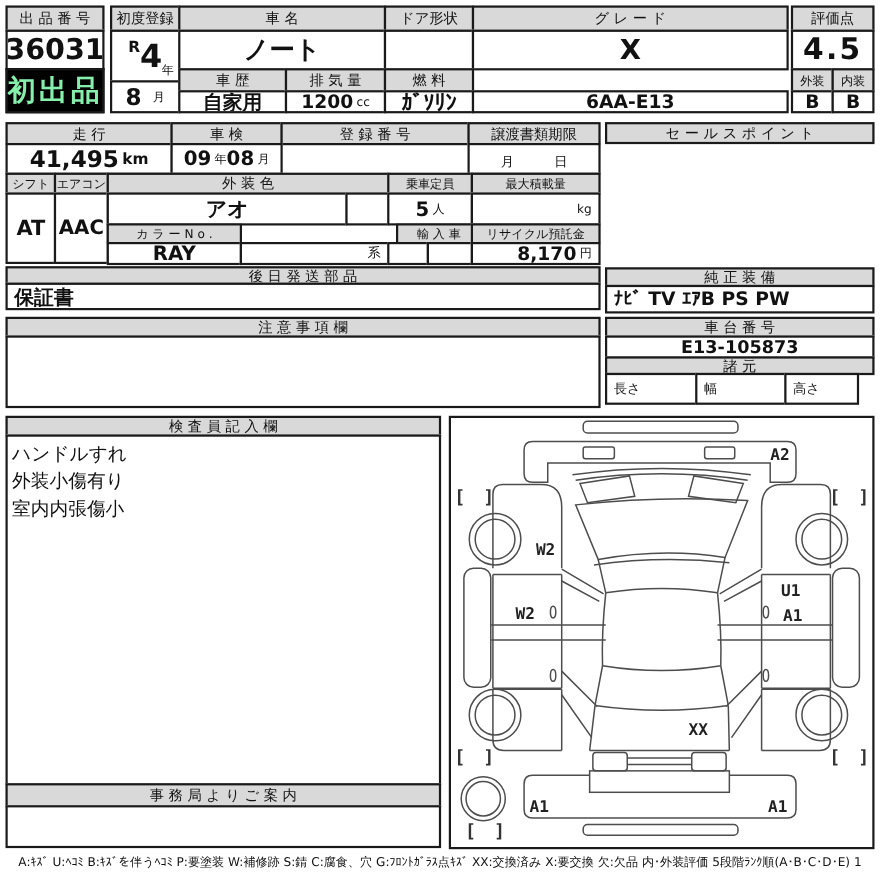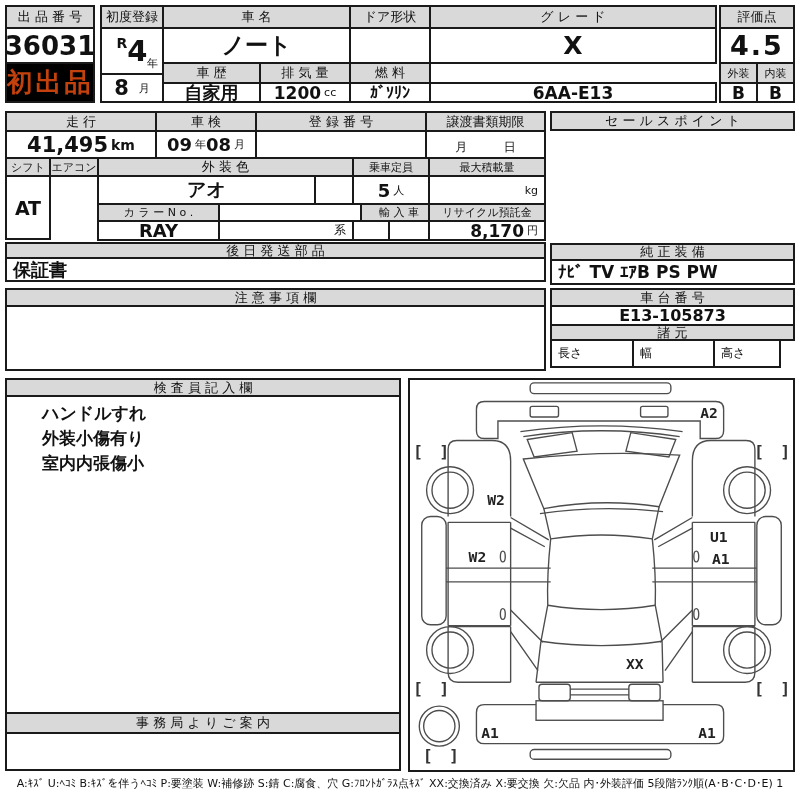--- a/index.html
+++ b/index.html
@@ -3,27 +3,27 @@
 <meta charset="utf-8">
 <style>
   html,body{margin:0;padding:0;}
   body{width:800px;height:800px;background:#f2f2f2;font-family:"DejaVu Sans",sans-serif;color:#111;}
   #sheet{position:relative;width:800px;height:800px;background:#fff;overflow:hidden;}
   .c{position:absolute;box-sizing:border-box;border:2px solid #1a1a1a;background:#fff;
      display:flex;align-items:center;justify-content:center;overflow:hidden;white-space:nowrap;}
   .h{background:#d9d9d9;font-size:13px;font-weight:400;}
   .hs{font-size:11px;}
   .v{font-weight:700;}
-  .badge{background:#000;color:#c2410c;font-size:26px;font-weight:700;letter-spacing:3px;}
+  .badge{background:#000;color:#86efac;font-size:26px;font-weight:700;letter-spacing:3px;}
   .left{justify-content:flex-start;padding-left:6px;}
   .right{justify-content:flex-end;padding-right:6px;}
   .unit{font-size:11px;font-weight:400;margin-left:3px;}
   .list{flex-direction:column;align-items:flex-start;justify-content:flex-start;padding:4px 4px;}
   .list div{font-size:16.5px;font-weight:700;line-height:27px;}
-  .notes div{font-size:17px;font-weight:700;line-height:25px;margin-left:31px;}
+  .notes div{font-size:17px;font-weight:400;line-height:25px;}
   .legend{position:absolute;left:4px;top:776px;width:792px;font-size:11px;letter-spacing:0;white-space:nowrap;text-align:center;}
   svg text{font-family:"DejaVu Sans Mono",monospace;font-size:15px;font-weight:700;fill:#222;}
   svg .br{font-size:17px;font-weight:600;fill:#333;}
   svg path,svg rect,svg circle,svg ellipse,svg line{fill:none;stroke:#4d4d4d;stroke-width:1.4;}
 </style>
 </head>
 <body>
 
 <div id="sheet">
 
@@ -50,21 +50,21 @@
   <div class="c v" style="left:429px;top:27px;width:288px;height:37px;font-size:25px">X</div>
 
   <div class="c h" style="left:162px;top:62px;width:99px;height:22px">車 歴</div>
   <div class="c v" style="left:162px;top:82px;width:99px;height:21px;font-size:18px">自家用</div>
   <div class="c h" style="left:259px;top:62px;width:92px;height:22px">排 気 量</div>
   <div class="c v" style="left:259px;top:82px;width:92px;height:21px;font-size:17px">
     <span>1200</span>
     <span class="unit">cc</span>
   </div>
   <div class="c h" style="left:349px;top:62px;width:82px;height:22px">燃 料</div>
-  <div class="c v" style="left:349px;top:82px;width:82px;height:21px;font-size:16px">ｶﾞｿﾘﾝ</div>
+  <div class="c v" style="left:349px;top:82px;width:82px;height:21px;font-size:20px">ｶﾞｿﾘﾝ</div>
   <div class="c v" style="left:429px;top:82px;width:288px;height:21px;font-size:17px">6AA-E13</div>
 
   <div class="c h" style="left:719px;top:5px;width:76px;height:24px">評価点</div>
   <div class="c v" style="left:719px;top:27px;width:76px;height:37px;font-size:27px;letter-spacing:2px">4.5</div>
   <div class="c h hs" style="left:719px;top:62px;width:39px;height:22px">外装</div>
   <div class="c h hs" style="left:756px;top:62px;width:39px;height:22px">内装</div>
   <div class="c v" style="left:719px;top:82px;width:39px;height:21px;font-size:17px">B</div>
   <div class="c v" style="left:756px;top:82px;width:39px;height:21px;font-size:17px">B</div>
 
   <div class="c h" style="left:5px;top:111px;width:152px;height:21px">走 行</div>
@@ -83,20 +83,21 @@
     <span class="unit">月</span>
   </div>
   <div class="c" style="left:425px;top:130px;width:121px;height:29px;font-size:12px;justify-content:space-around;padding:6px 10px 0">
     <span>月</span>
     <span>日</span>
   </div>
 
   <div class="c h hs" style="left:5px;top:157px;width:46px;height:20px">シフト</div>
   <div class="c h hs" style="left:49px;top:157px;width:50px;height:20px">エアコン</div>
   <div class="c v" style="left:5px;top:175px;width:46px;height:65px;font-size:19px">AT</div>
+  <div class="c v" style="left:49px;top:175px;width:50px;height:65px;font-size:18px">AAC</div>
 
   <div class="c h" style="left:97px;top:157px;width:257px;height:20px">外 装 色</div>
   <div class="c v" style="left:97px;top:175px;width:219px;height:30px;font-size:19px">アオ</div>
   <div class="c" style="left:314px;top:175px;width:40px;height:30px"></div>
   <div class="c h hs" style="left:352px;top:157px;width:78px;height:20px">乗車定員</div>
   <div class="c v" style="left:352px;top:175px;width:78px;height:30px;font-size:18px">
     <span>5</span>
     <span class="unit">人</span>
   </div>
   <div class="c h hs" style="left:428px;top:157px;width:118px;height:20px">最大積載量</div>

